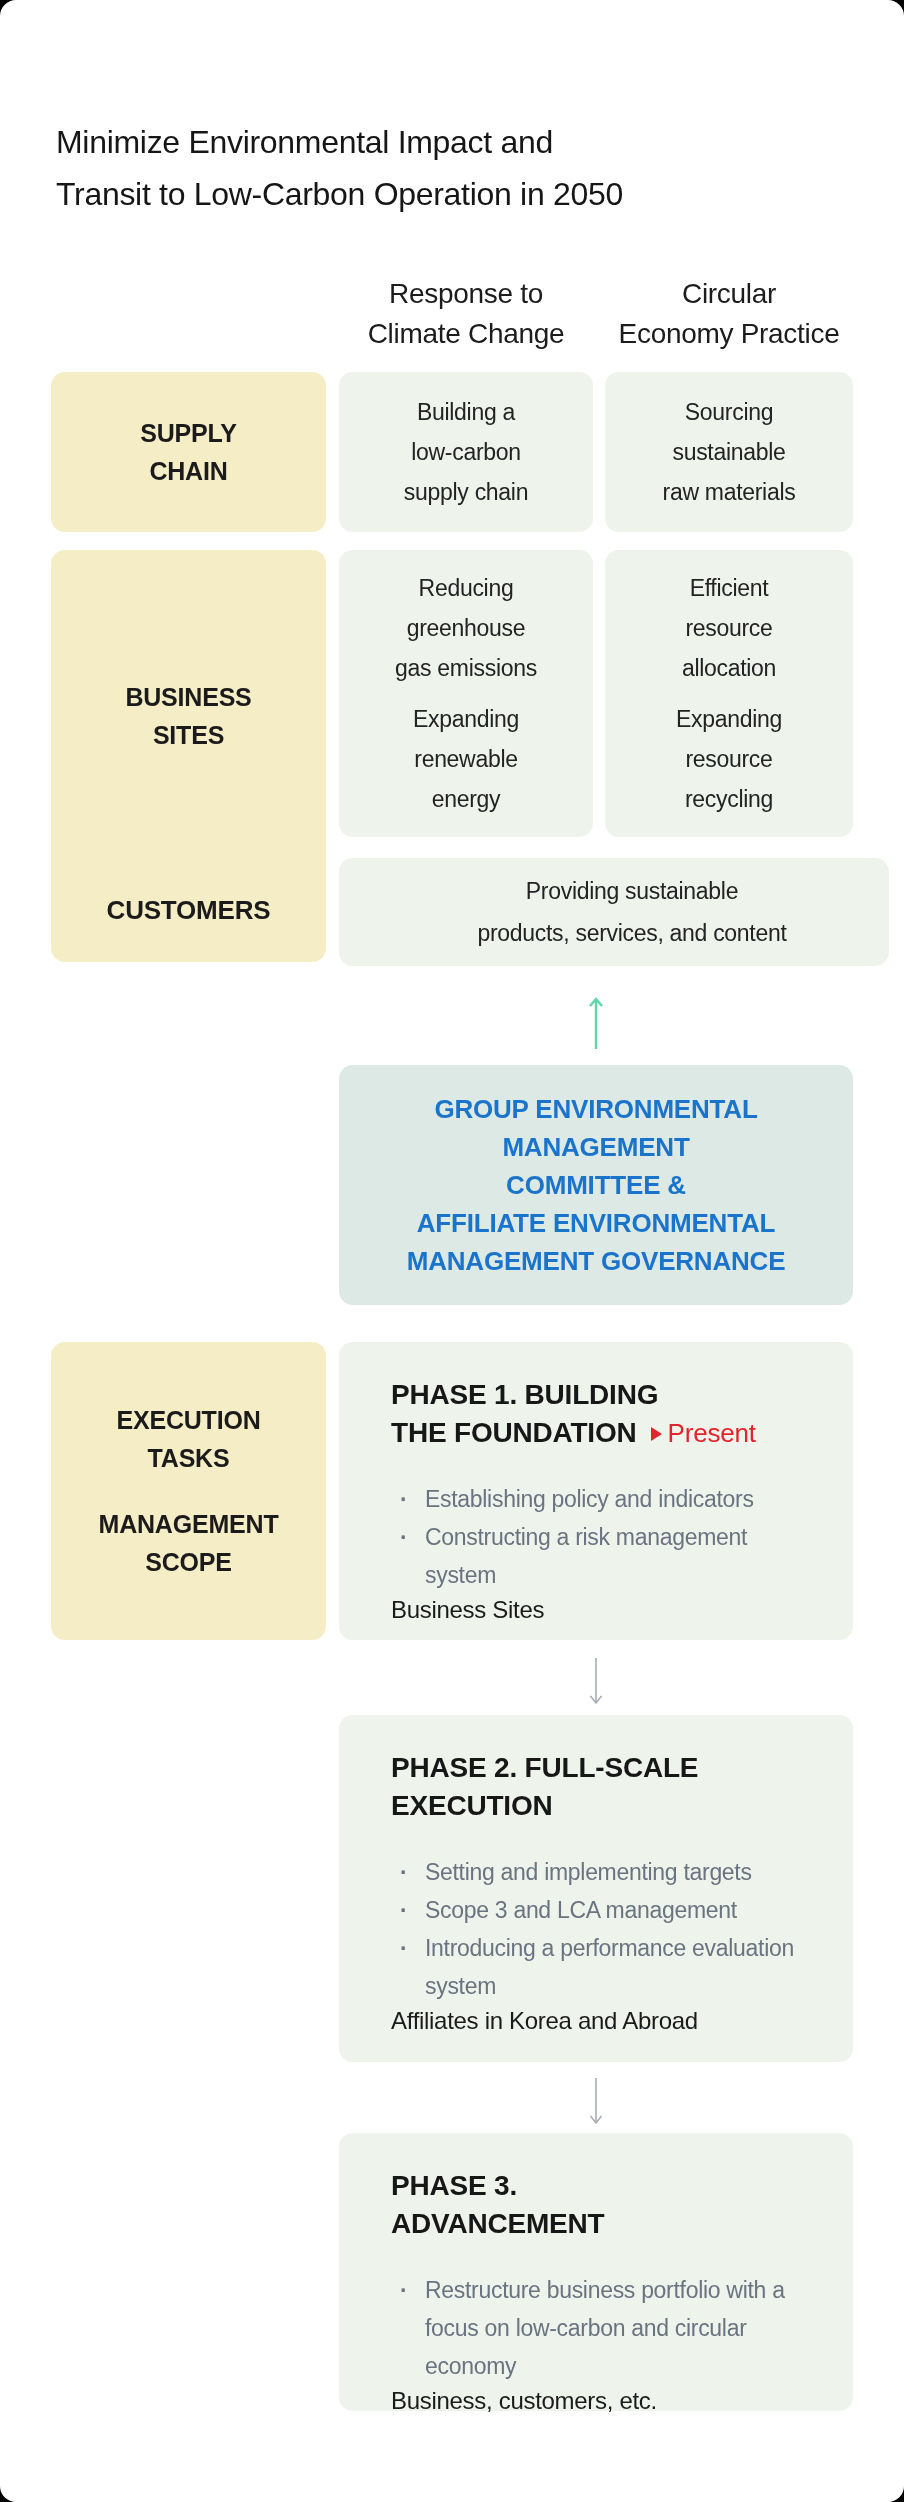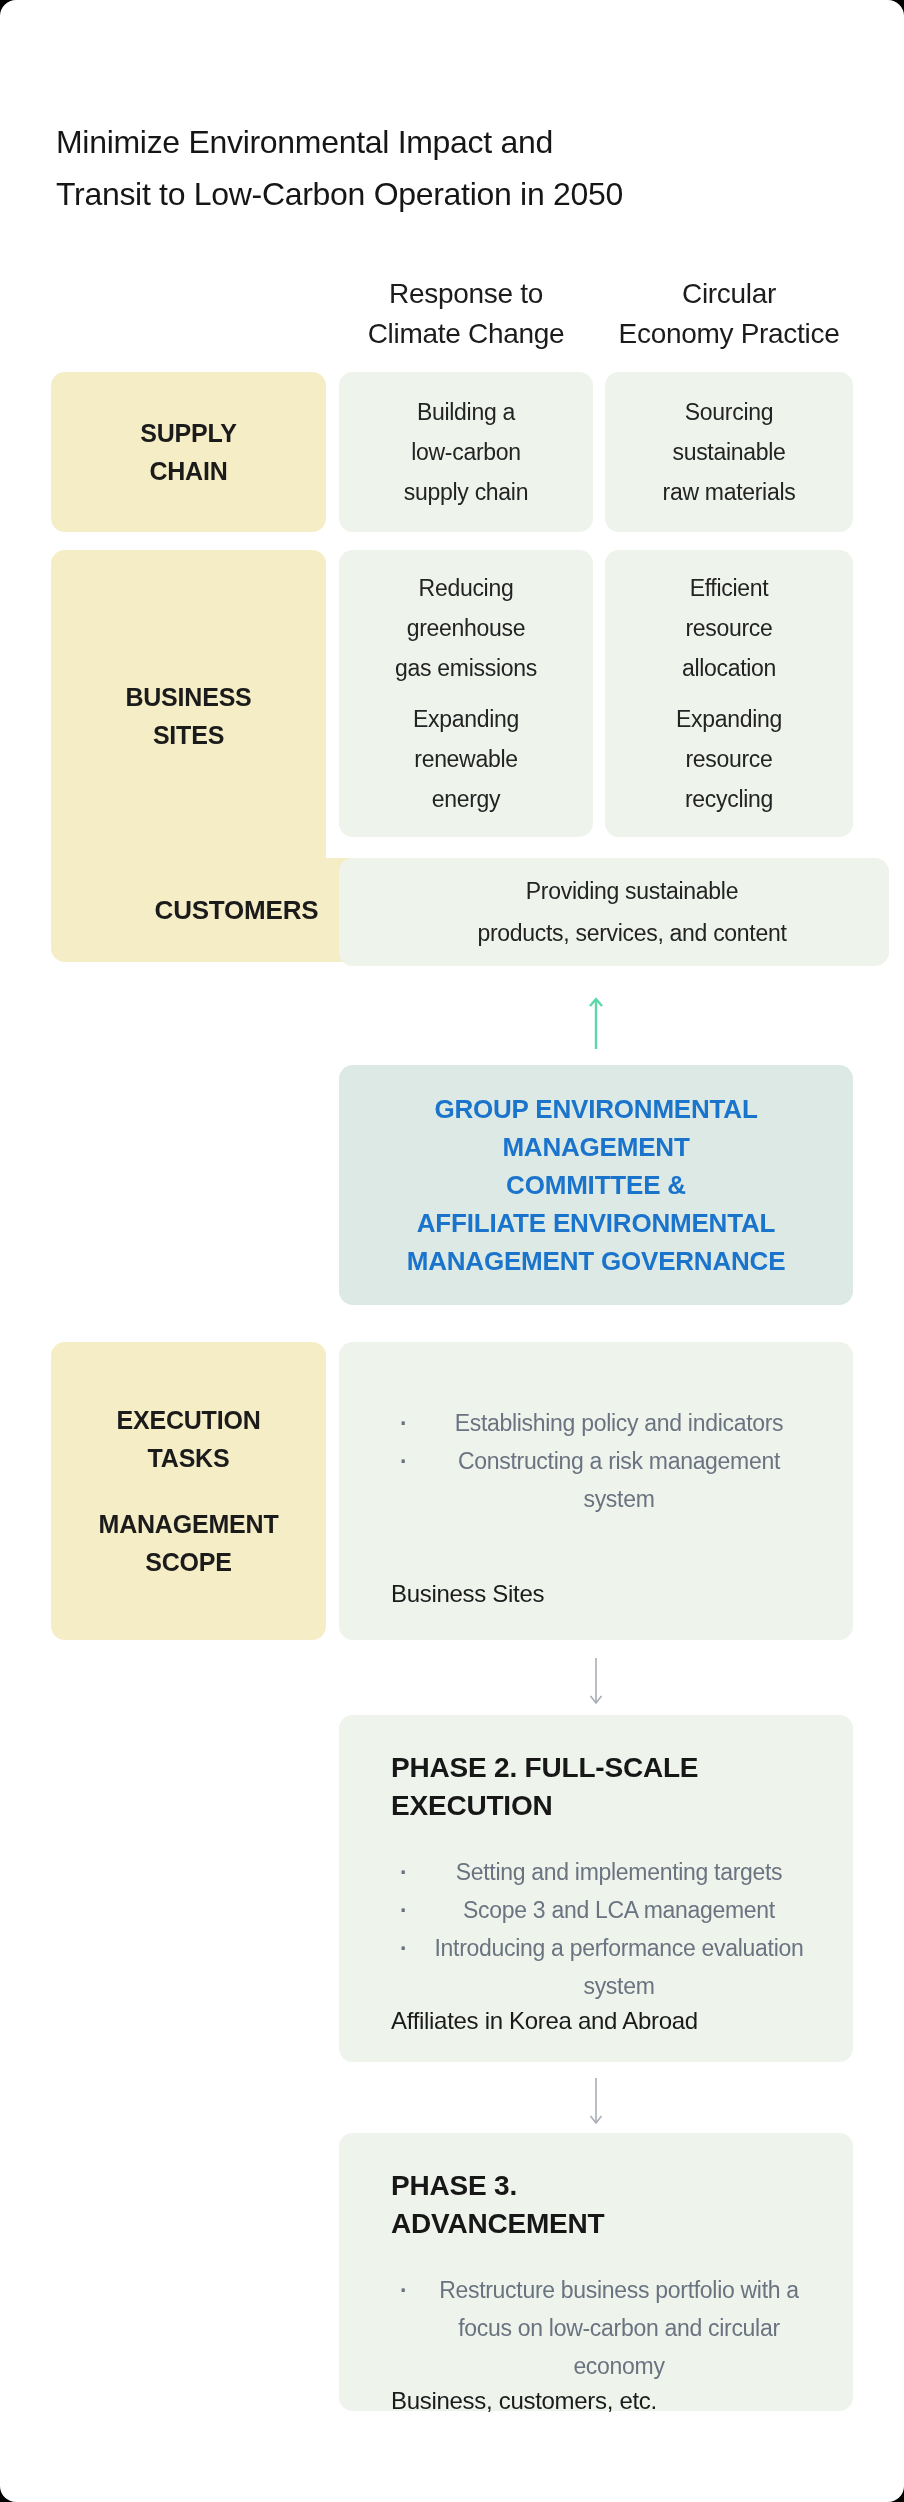--- a/index.html
+++ b/index.html
@@ -80,21 +80,21 @@
     border-left:11px solid #E2242D;
     border-top:7px solid transparent;
     border-bottom:7px solid transparent;
     margin:0 6px 1px 14px;
   }
   .present-label{color:#E2242D;font-weight:400;font-size:26px;}
   ul.phase-bullets{
     list-style:none;margin:28px 0 0 0;padding:0;
     font-size:23px;line-height:38px;color:#6A7380;letter-spacing:-0.3px;
   }
-  ul.phase-bullets li{position:relative;padding-left:34px;max-width:398px;text-align:center;}
+  ul.phase-bullets li{position:relative;padding-left:34px;max-width:398px;}
   ul.phase-bullets li::before{
     content:"\00B7";
     position:absolute;left:9px;top:0;
     font-weight:700;color:#6A7380;
   }
   .phase-scope{
     margin-top:auto;
     font-size:24px;line-height:32px;color:#1b1b1b;letter-spacing:-0.3px;
   }
 
@@ -164,21 +164,21 @@
       <div>resource</div>
       <div>allocation</div>
     </div>
     <div class="stack">
       <div>Expanding</div>
       <div>resource</div>
       <div>recycling</div>
     </div>
   </div>
 
-  <div class="abs label-box" style="left:51px;top:858px;width:275px;height:104px;font-size:26px;padding-left:48px;">
+  <div class="abs label-box" style="left:51px;top:858px;width:275px;height:104px;font-size:26px;">
     <div class="group">
       <div>CUSTOMERS</div>
     </div>
   </div>
   <div class="abs cell-box" style="left:339px;top:858px;width:514px;height:108px;line-height:42px;padding-left:36px;">
     <div class="stack">
       <div>Providing sustainable</div>
       <div>products, services, and content</div>
     </div>
   </div>
@@ -203,20 +203,24 @@
       <div>EXECUTION</div>
       <div>TASKS</div>
     </div>
     <div class="group">
       <div>MANAGEMENT</div>
       <div>SCOPE</div>
     </div>
   </div>
 
   <div class="abs phase-box" style="top:1342px;height:298px;">
+    <div class="phase-title">
+      <div>PHASE 1. BUILDING</div>
+      <div><span>THE FOUNDATION</span><span class="present-marker"><span class="present-tri"></span><span class="present-label">Present</span></span></div>
+    </div>
     <ul class="phase-bullets">
       <li>Establishing policy and indicators</li>
       <li>Constructing a risk management system</li>
     </ul>
     <div class="phase-scope">Business Sites</div>
   </div>
 
   <div class="abs arrow" style="top:1658px;height:48px;">
     <svg width="16" height="48" viewBox="0 0 16 48">
       <path d="M8 0 L8 44" stroke="#A8AEB6" stroke-width="1.6" fill="none"></path>

